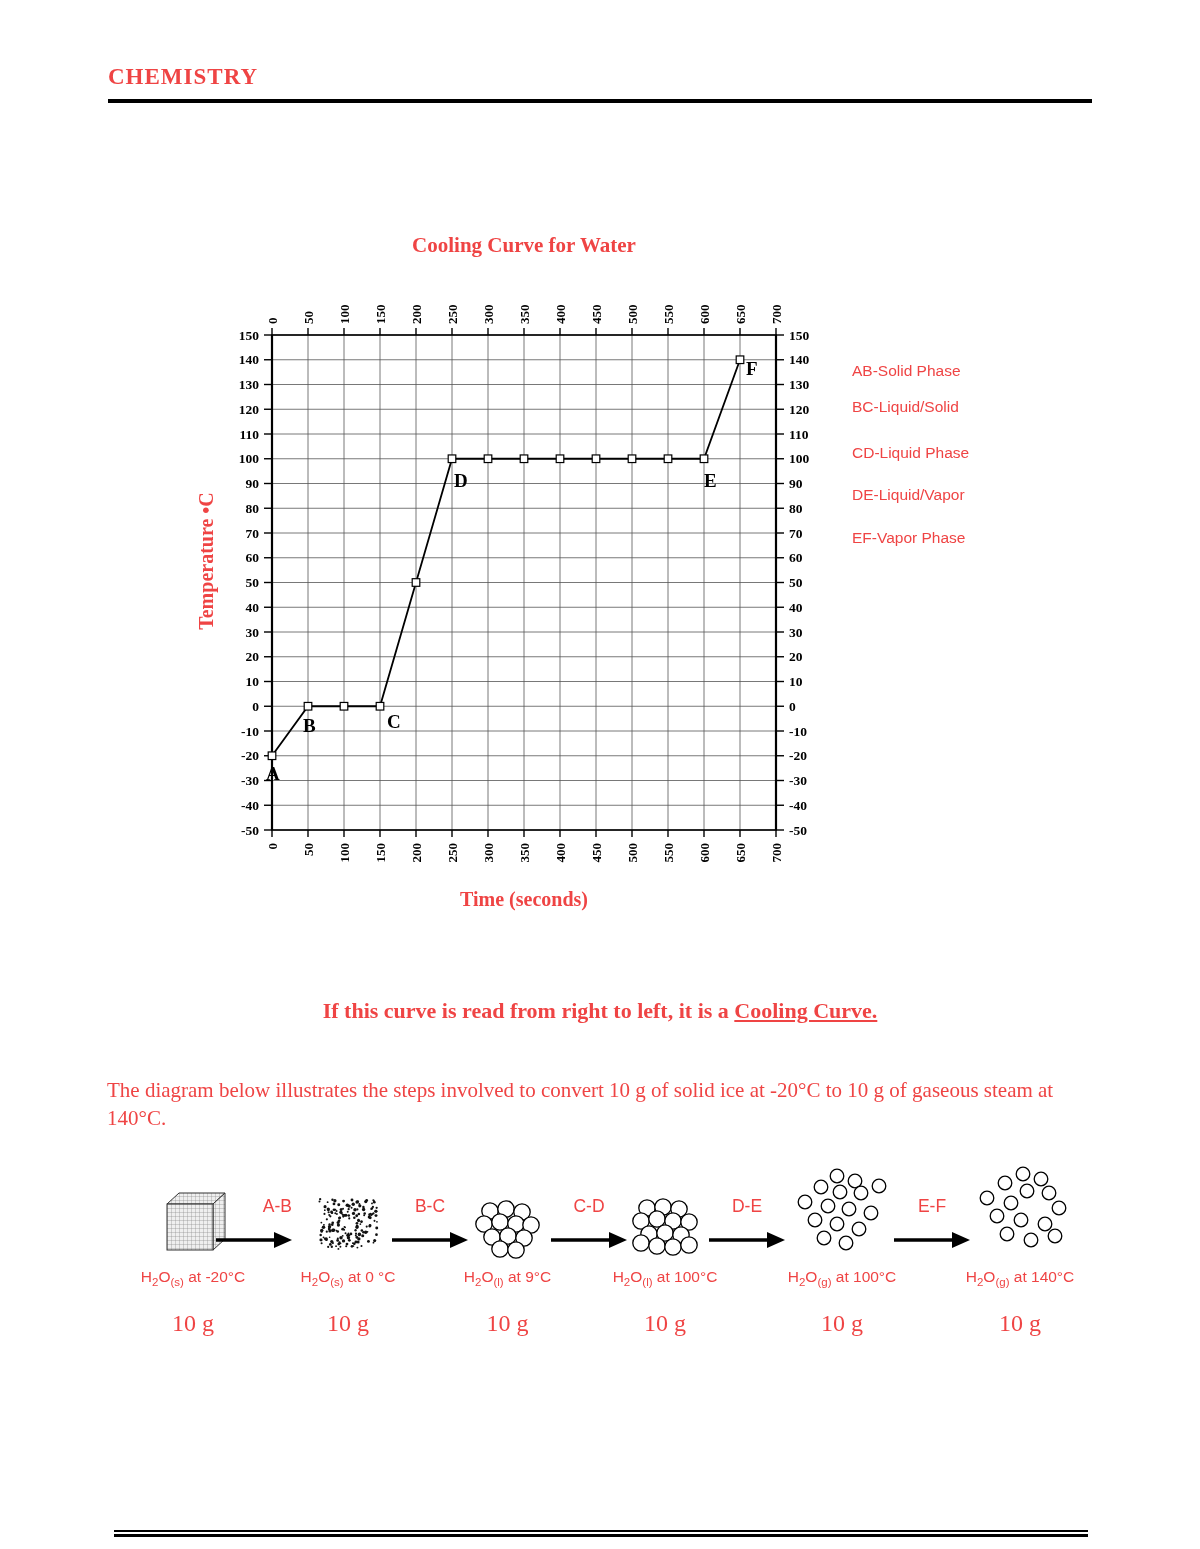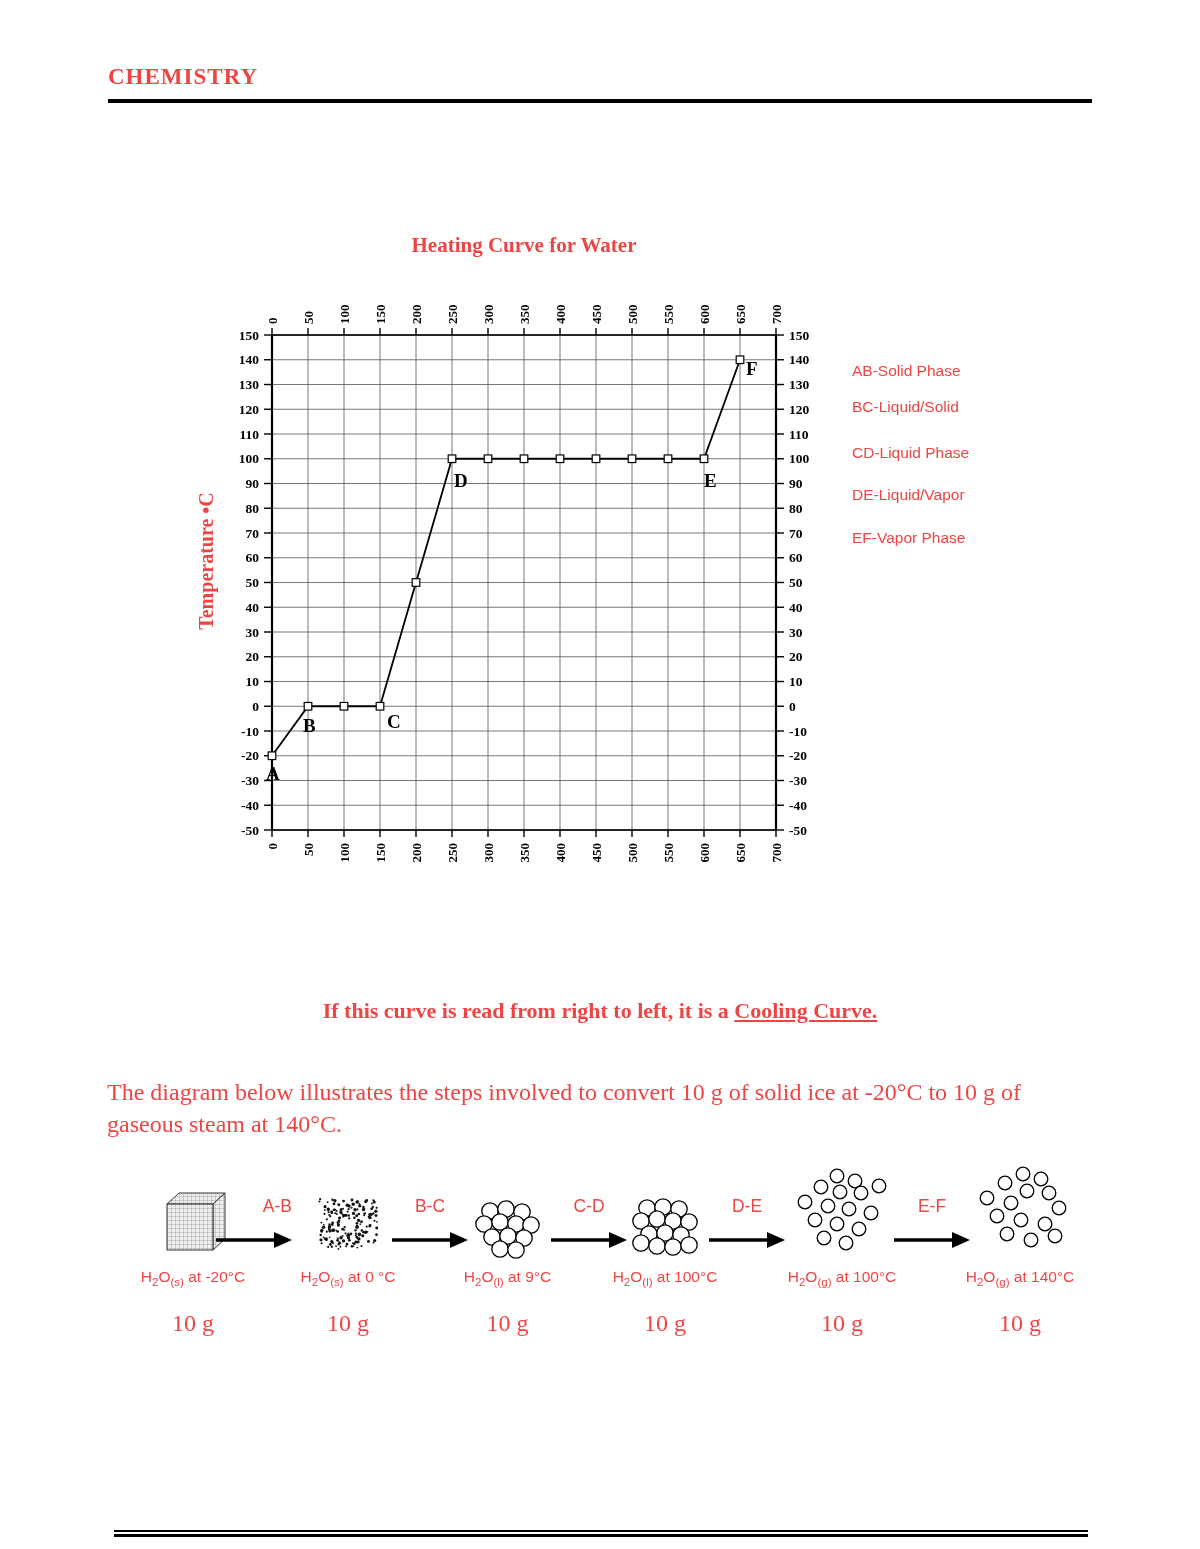--- a/index.html
+++ b/index.html
@@ -21,21 +21,21 @@
   }
   .x-axis-title { position:absolute; left:272px; width:504px; top:888px; text-align:center; font-size:20px; font-weight:bold; }
   .legend { position:absolute; left:852px; top:362px; width:220px; font-family:"Liberation Sans", sans-serif; font-size:15.5px; }
   .legend-item { position:absolute; left:0; white-space:nowrap; }
   .li-0 { top:0; }   .li-1 { top:36px; }  .li-2 { top:82px; }
   .li-3 { top:124px; } .li-4 { top:167px; }
   
   .cooling-note { position:absolute; left:0; width:1200px; top:998px; text-align:center; font-size:22px; font-weight:bold; }
   .cooling-note .u { text-decoration:underline; }
   
-  .intro { position:absolute; left:107px; top:1076px; width:992px; font-size:24px; line-height:1.35; }
+  .intro { position:absolute; left:107px; top:1076px; width:992px; font-size:21px; line-height:1.35; }
   
   .stage { position:absolute; top:1162px; height:180px; }
   #stage-0 { left:118px; width:150px; }
   #stage-1 { left:273px; width:150px; }
   #stage-2 { left:430px; width:155px; }
   #stage-3 { left:585px; width:160px; }
   #stage-4 { left:757px; width:170px; }
   #stage-5 { left:935px; width:170px; }
   .stage-icon { position:absolute; left:50%; transform:translateX(-50%); }
   .icon-t26 { top:26px; } .icon-t34 { top:34px; } .icon-t38 { top:38px; }
@@ -57,21 +57,21 @@
     border-top:2px solid #000; border-bottom:3.5px solid #000; }
 </style>
 </head>
 <body>
 
 <div class="page">
 
   <div class="header-left">CHEMISTRY</div>
   <div class="header-rule"></div>
 
-  <div class="chart-title">Heating Curve for Water</div>
+  <div class="chart-title">Cooling Curve for Water</div>
   <svg id="chart-svg" width="900" height="680">
       <line x1="142" y1="90" x2="142" y2="585" stroke="#555" stroke-width="0.8"></line>
       <line x1="178" y1="90" x2="178" y2="585" stroke="#555" stroke-width="0.8"></line>
       <line x1="214" y1="90" x2="214" y2="585" stroke="#555" stroke-width="0.8"></line>
       <line x1="250" y1="90" x2="250" y2="585" stroke="#555" stroke-width="0.8"></line>
       <line x1="286" y1="90" x2="286" y2="585" stroke="#555" stroke-width="0.8"></line>
       <line x1="322" y1="90" x2="322" y2="585" stroke="#555" stroke-width="0.8"></line>
       <line x1="358" y1="90" x2="358" y2="585" stroke="#555" stroke-width="0.8"></line>
       <line x1="394" y1="90" x2="394" y2="585" stroke="#555" stroke-width="0.8"></line>
       <line x1="430" y1="90" x2="430" y2="585" stroke="#555" stroke-width="0.8"></line>
@@ -265,20 +265,21 @@
       <rect x="570.2" y="209.95" width="7.6" height="7.6" fill="#fff" stroke="#000" stroke-width="1.2"></rect>
       <rect x="606.2" y="110.95" width="7.6" height="7.6" fill="#fff" stroke="#000" stroke-width="1.2"></rect>
       <text x="136" y="534.75" font-size="19" font-weight="bold" font-family="&quot;Liberation Serif&quot;, serif">A</text>
       <text x="173" y="487.25" font-size="19" font-weight="bold" font-family="&quot;Liberation Serif&quot;, serif">B</text>
       <text x="257" y="483.25" font-size="19" font-weight="bold" font-family="&quot;Liberation Serif&quot;, serif">C</text>
       <text x="324" y="241.75" font-size="19" font-weight="bold" font-family="&quot;Liberation Serif&quot;, serif">D</text>
       <text x="574" y="241.75" font-size="19" font-weight="bold" font-family="&quot;Liberation Serif&quot;, serif">E</text>
       <text x="616" y="129.75" font-size="19" font-weight="bold" font-family="&quot;Liberation Serif&quot;, serif">F</text>
     </svg>
   <div class="y-axis-title">Temperature •C</div>
+  <div class="x-axis-title">Time (seconds)</div>
 
   <div class="legend">
     <div class="legend-item li-0">AB-Solid Phase</div>
     <div class="legend-item li-1">BC-Liquid/Solid</div>
     <div class="legend-item li-2">CD-Liquid Phase</div>
     <div class="legend-item li-3">DE-Liquid/Vapor</div>
     <div class="legend-item li-4">EF-Vapor Phase</div>
   </div>
 
   <div class="cooling-note"><span>If this curve is read from right to left, it is a </span><span class="u">Cooling Curve.</span></div>

